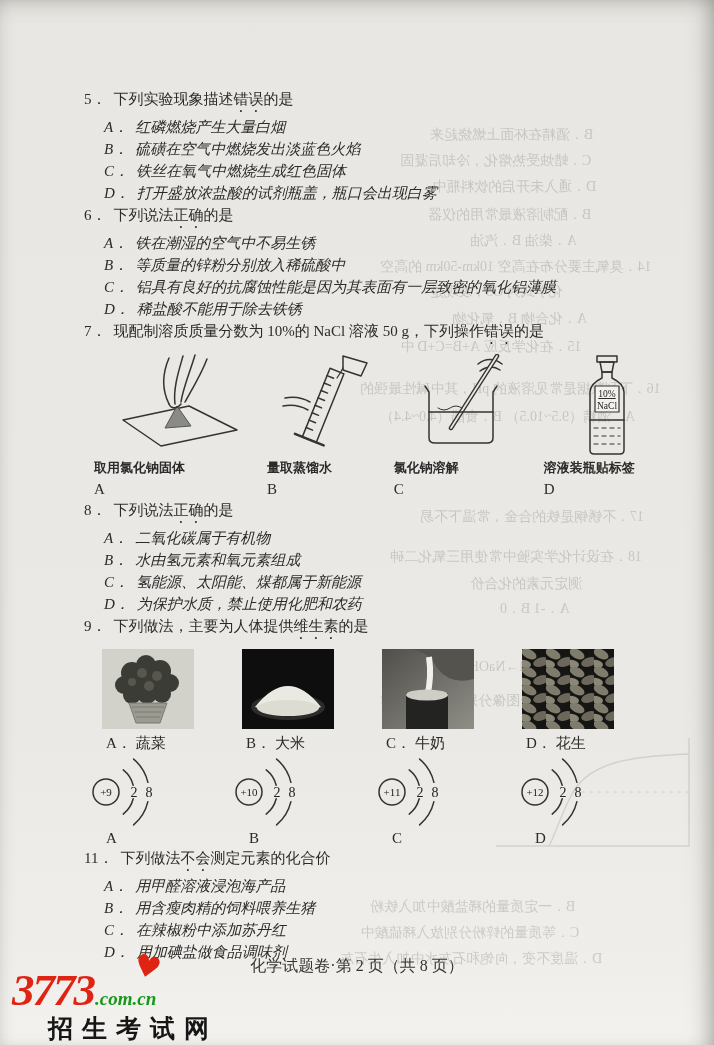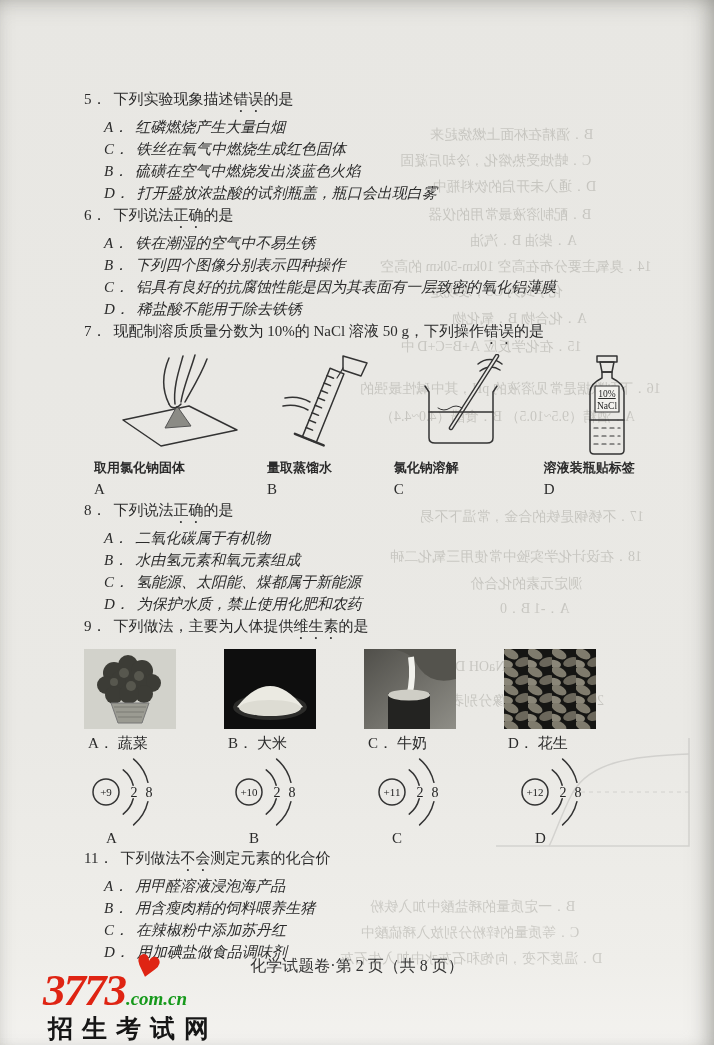--- a/index.html
+++ b/index.html
@@ -23,35 +23,35 @@
     text-emphasis:filled dot #2b2b2b;text-emphasis-position:under left;
   }
   
   .fig-row{display:flex;align-items:flex-end;margin:6px 0 0 10px;}
   .fig{text-align:left;}
   .fig svg{display:block;margin:0 auto;}
   .fig-caption{font-size:13px;font-weight:bold;line-height:16px;margin-top:2px;font-family:"Liberation Serif",serif;}
   .fig-letter{font-size:15px;line-height:20px;margin-top:3px;}
   .fig-a{width:178px;}.fig-b{width:118px;}.fig-c{width:140px;margin-left:12px;}.fig-d{width:130px;margin-left:14px;}
   
-  .food-row{display:flex;margin:6px 0 0 0;}
+  .food-row{display:flex;margin:6px 0 0 18px;}
   .food{width:92px;margin-right:48px;}
   .food svg{display:block;}
   .food-label{font-size:15px;line-height:20px;margin-top:4px;padding-left:4px;white-space:nowrap;}
   .food-label .opt-label{margin-right:4px;}
   
   .particle-row{display:flex;margin:2px 0 0 0;}
   .particle{width:112px;margin-right:31px;}
   .particle svg{display:block;}
   .particle-letter{font-size:15px;line-height:18px;margin-left:22px;}
   .p-text{font-family:"Liberation Serif",serif;fill:#222;}
   
   .footer{position:absolute;left:0;right:0;top:956px;text-align:center;font-size:16px;color:#343434;z-index:3;}
   .logo{position:absolute;left:12px;top:968px;z-index:4;line-height:1;}
-  .logo-row{position:relative;display:flex;align-items:baseline;justify-content:center;}
+  .logo-row{position:relative;display:flex;align-items:baseline;}
   .logo-number{font-style:italic;font-weight:bold;font-size:45px;letter-spacing:-2px;color:#df2413;}
   .logo-domain{font-style:italic;font-weight:bold;font-size:19px;color:#16991b;margin-left:1px;}
   .logo-heart{position:absolute;left:122px;top:-16px;font-size:30px;color:#df2413;
     font-family:"DejaVu Sans",sans-serif;transform:rotate(14deg);}
   .logo-tagline{font-weight:bold;font-size:25px;letter-spacing:9px;color:#161616;margin:3px 0 0 36px;}
   
   .bleed{position:absolute;inset:0;z-index:1;pointer-events:none;}
   .bleed-line{position:absolute;transform:scaleX(-1);color:#807f77;opacity:.32;
     filter:blur(.6px);font-size:14px;white-space:nowrap;}
   .bleed-graph{position:absolute;left:486px;top:732px;opacity:.16;transform:scaleX(-1);}
@@ -88,29 +88,29 @@
       <path d="M12,22 C70,24 110,30 128,60 C140,82 148,108 152,114" fill="none" stroke="#555" stroke-width="1.5"></path>
       <line x1="12" y1="60" x2="128" y2="60" stroke="#555" stroke-dasharray="4 4"></line>
     </svg>
   </div>
 
   <div class="content">
 
     <div class="q">
       <p class="q-stem"><span class="q-num">5．</span><span>下列实验现象描述</span><span class="em-dots">错误</span><span>的是</span></p>
       <p class="q-opt"><span class="opt-label">A．</span><span>红磷燃烧产生大量白烟</span></p>
+      <p class="q-opt"><span class="opt-label">B．</span><span>硫磺在空气中燃烧发出淡蓝色火焰</span></p>
       <p class="q-opt"><span class="opt-label">C．</span><span>铁丝在氧气中燃烧生成红色固体</span></p>
-      <p class="q-opt"><span class="opt-label">B．</span><span>硫磺在空气中燃烧发出淡蓝色火焰</span></p>
       <p class="q-opt"><span class="opt-label">D．</span><span>打开盛放浓盐酸的试剂瓶盖，瓶口会出现白雾</span></p>
     </div>
 
     <div class="q">
       <p class="q-stem"><span class="q-num">6．</span><span>下列说法</span><span class="em-dots">正确</span><span>的是</span></p>
       <p class="q-opt"><span class="opt-label">A．</span><span>铁在潮湿的空气中不易生锈</span></p>
-      <p class="q-opt"><span class="opt-label">B．</span><span>下列四个图像分别表示四种操作</span></p>
+      <p class="q-opt"><span class="opt-label">B．</span><span>等质量的锌粉分别放入稀硫酸中</span></p>
       <p class="q-opt"><span class="opt-label">C．</span><span>铝具有良好的抗腐蚀性能是因为其表面有一层致密的氧化铝薄膜</span></p>
       <p class="q-opt"><span class="opt-label">D．</span><span>稀盐酸不能用于除去铁锈</span></p>
     </div>
 
     <div class="q">
       <p class="q-stem"><span class="q-num">7．</span><span>现配制溶质质量分数为 10%的 NaCl 溶液 50 g，下列操作</span><span class="em-dots">错误</span><span>的是</span></p>
       <div class="fig-row">
 
         <div class="fig fig-a">
           <svg width="150" height="104" viewBox="0 0 150 104">

